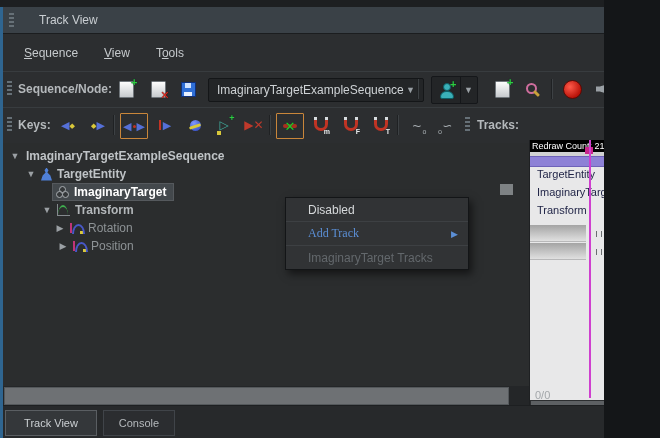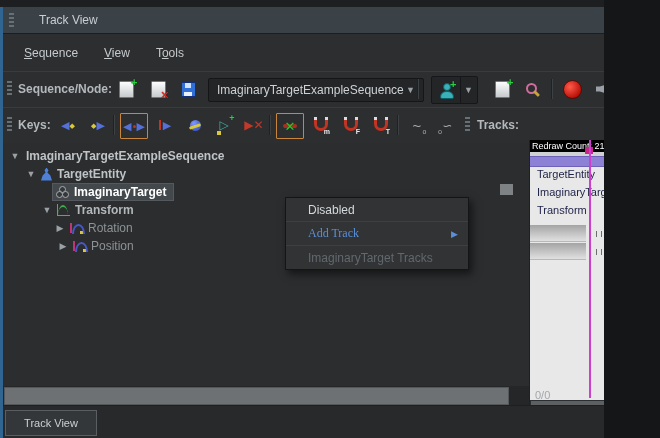--- a/index.html
+++ b/index.html
@@ -377,20 +377,21 @@
       </div>
   </div>
 
   <div class="abs" id="statusrow">
     <div id="hthumb"></div>
     <span id="scroll-label">0/0</span>
   </div>
 
   <div class="abs" id="tabbar">
     <div class="tab" id="tab-trackview">Track View</div>
+    <div class="tab" id="tab-console">Console</div>
   </div>
 
   <div class="abs" id="cmenu">
     <div class="mi">Disabled</div>
     <div class="mi hl">
       <span>Add Track</span>
       <span class="subarrow">▶</span>
     </div>
     <div class="mi dis">ImaginaryTarget Tracks</div>
   </div>

